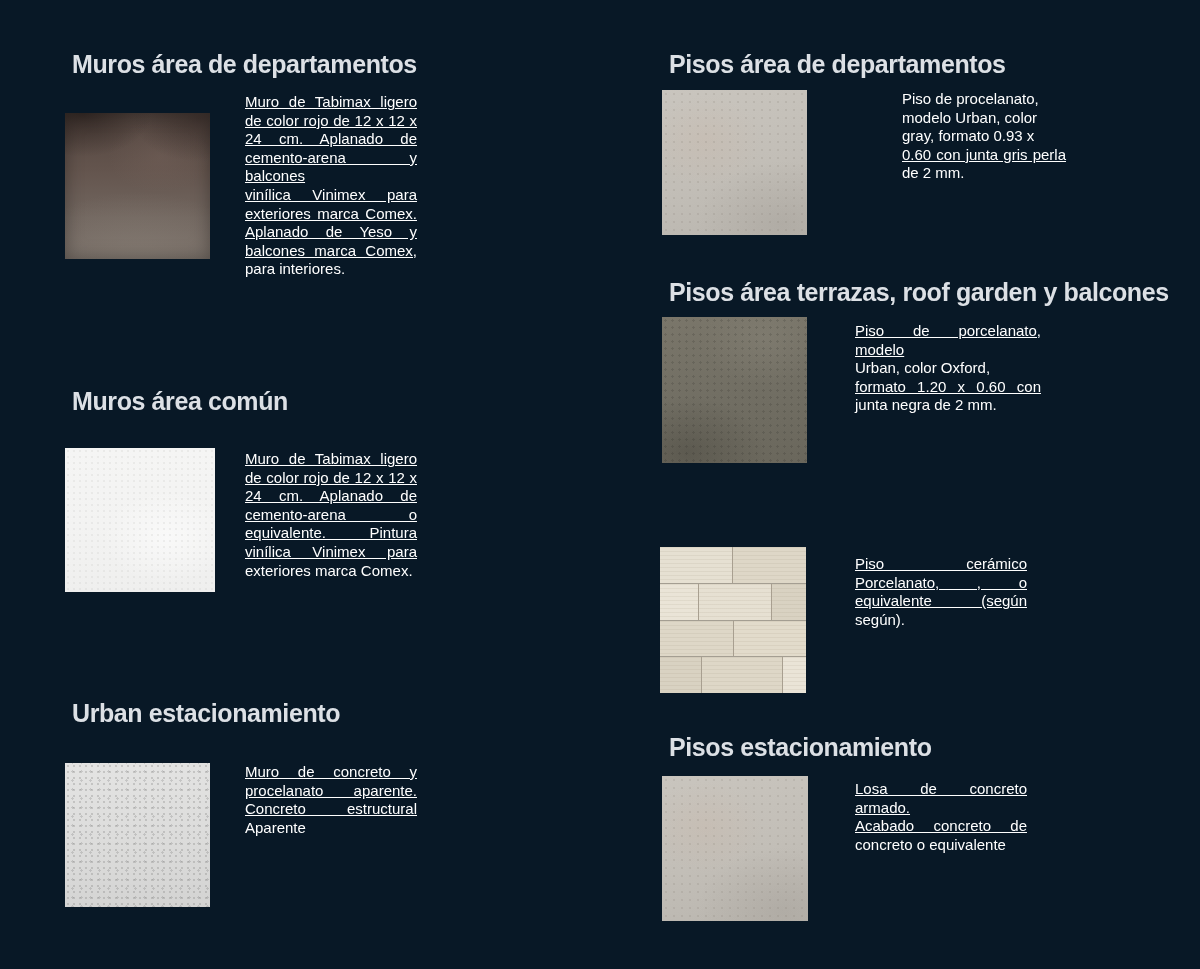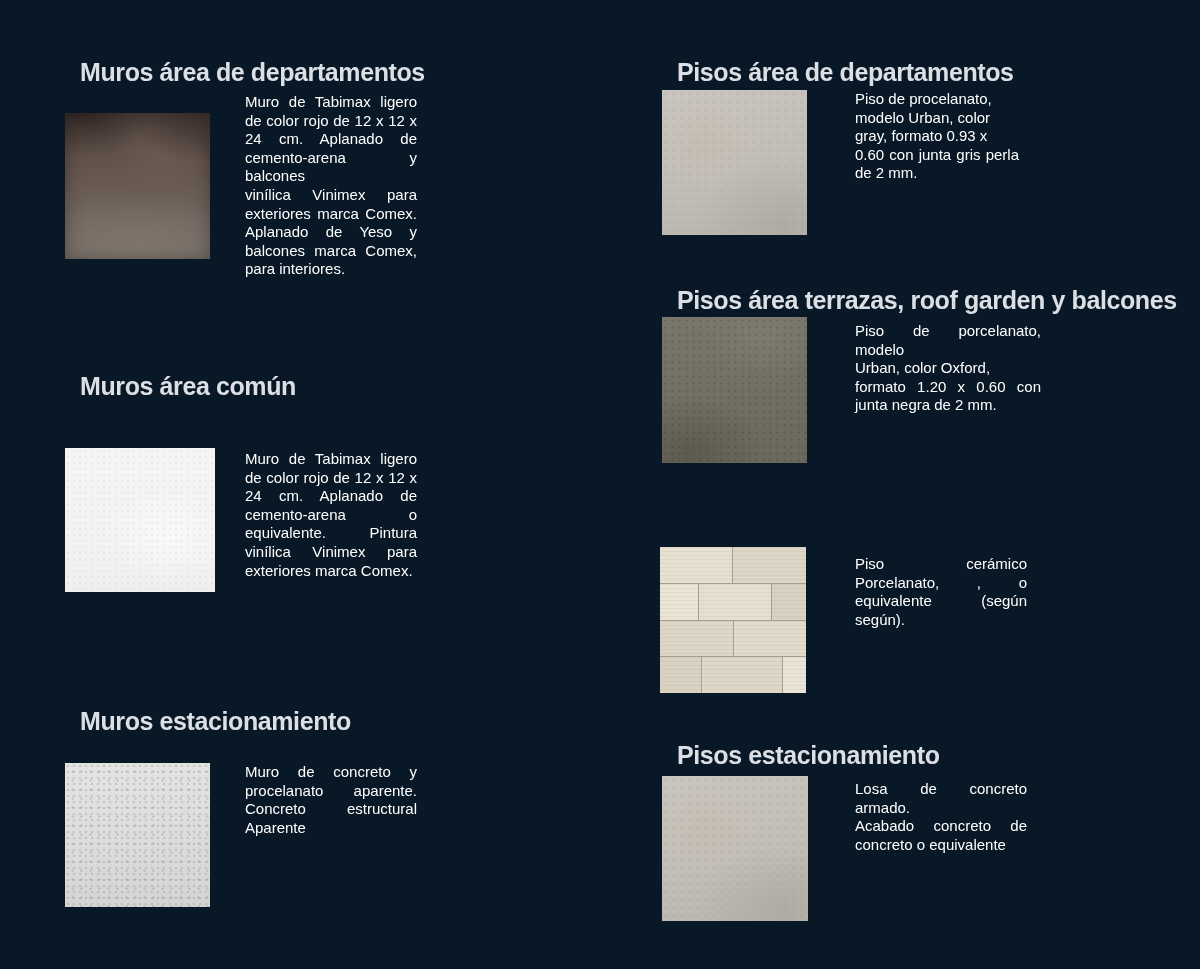--- a/index.html
+++ b/index.html
@@ -2,30 +2,30 @@
 <html><head>
 <meta charset="utf-8">
 <style>
   html,body{margin:0;padding:0;background:#081826;}
   #page{
     position:relative;width:1200px;height:969px;overflow:hidden;
     background:#081826;
     font-family:"Liberation Sans",sans-serif;
   }
   .t{
-    position:absolute;margin:16px;
+    position:absolute;margin:8px;
     font-size:25px;font-weight:700;letter-spacing:-0.4px;
     color:#dce0e5;white-space:nowrap;
   }
   .desc{
     position:absolute;
     color:#ffffff;font-size:15px;line-height:18.6px;font-weight:400;
   }
   .desc .line{text-align:justify;text-justify:inter-word;}
-  .desc .line.j{text-align-last:justify;}
+  .desc .line.j{text-align-last:justify;text-decoration:underline;}
   .swatch{position:absolute;}
   
   .tex-muro-depa{
     background:
       radial-gradient(140% 90% at 50% 108%, rgba(152,144,134,.45), transparent 60%),
       radial-gradient(80% 50% at 12% 0%, rgba(28,20,18,.55), transparent 60%),
       radial-gradient(70% 45% at 92% 4%, rgba(40,30,28,.45), transparent 65%),
       radial-gradient(50% 35% at 65% 30%, rgba(122,102,94,.35), transparent 70%),
       linear-gradient(180deg,#53453f 0%,#64554e 40%,#71665f 72%,#766c65 100%);
     box-shadow:inset 0 0 18px rgba(0,0,0,.35);
@@ -86,44 +86,44 @@
       <div class="line j">de color rojo de 12 x 12 x</div>
       <div class="line j">24 cm. Aplanado de</div>
       <div class="line j">cemento-arena y balcones</div>
       <div class="line j">vinílica Vinimex para</div>
       <div class="line j">exteriores marca Comex.</div>
       <div class="line j">Aplanado de Yeso y</div>
       <div class="line j">balcones marca Comex,</div>
       <div class="line">para interiores.</div>
     </div>
 
-  <h2 class="t" style="left:64px;top:356px">Muros área común</h2>
+  <h2 class="t" style="left:64px;top:379px">Muros área común</h2>
   <div class="swatch tex-muro-comun" style="left:65px;top:448px;width:150px;height:144px"></div>
   <div class="desc" style="left:245px;top:450px;width:172px">
       <div class="line j">Muro de Tabimax ligero</div>
       <div class="line j">de color rojo de 12 x 12 x</div>
       <div class="line j">24 cm. Aplanado de</div>
       <div class="line j">cemento-arena o</div>
       <div class="line j">equivalente. Pintura</div>
       <div class="line j">vinílica Vinimex para</div>
       <div class="line">exteriores marca Comex.</div>
     </div>
 
-  <h2 class="t" style="left:64px;top:691px">Muros estacionamiento</h2>
+  <h2 class="t" style="left:64px;top:691px">Urban estacionamiento</h2>
   <div class="swatch tex-muro-estac" style="left:65px;top:763px;width:145px;height:144px"></div>
   <div class="desc" style="left:245px;top:763px;width:172px">
       <div class="line j">Muro de concreto y</div>
       <div class="line j">procelanato aparente.</div>
       <div class="line j">Concreto estructural</div>
       <div class="line">Aparente</div>
     </div>
 
   <h2 class="t" style="left:661px;top:42px">Pisos área de departamentos</h2>
   <div class="swatch tex-piso-gray" style="left:662px;top:90px;width:145px;height:145px"></div>
-  <div class="desc" style="left:855px;top:90px;width:164px">
+  <div class="desc" style="left:902px;top:90px;width:164px">
       <div class="line">Piso de procelanato,</div>
       <div class="line">modelo Urban, color</div>
       <div class="line">gray, formato 0.93 x</div>
       <div class="line j">0.60 con junta gris perla</div>
       <div class="line">de 2 mm.</div>
     </div>
 
   <h2 class="t" style="left:661px;top:270px">Pisos área terrazas, roof garden y balcones</h2>
   <div class="swatch tex-piso-oxford" style="left:662px;top:317px;width:145px;height:146px"></div>
   <div class="desc" style="left:855px;top:322px;width:186px">

